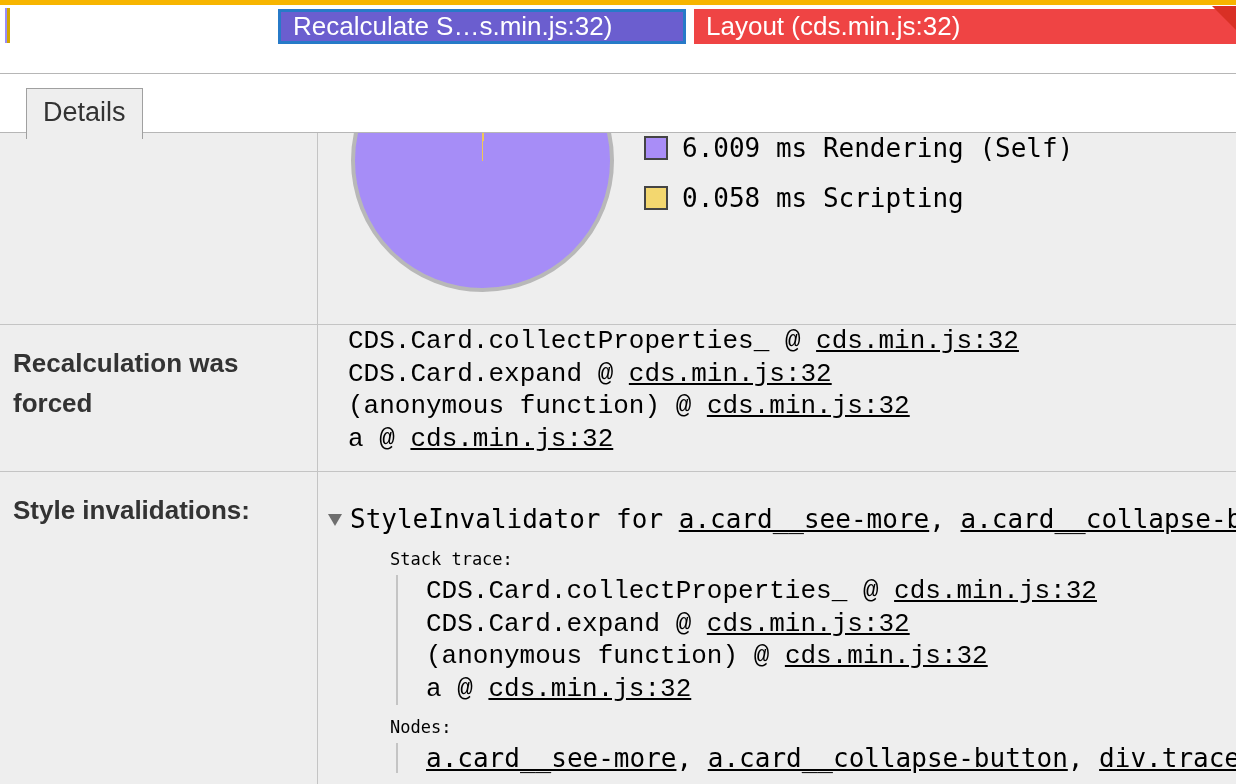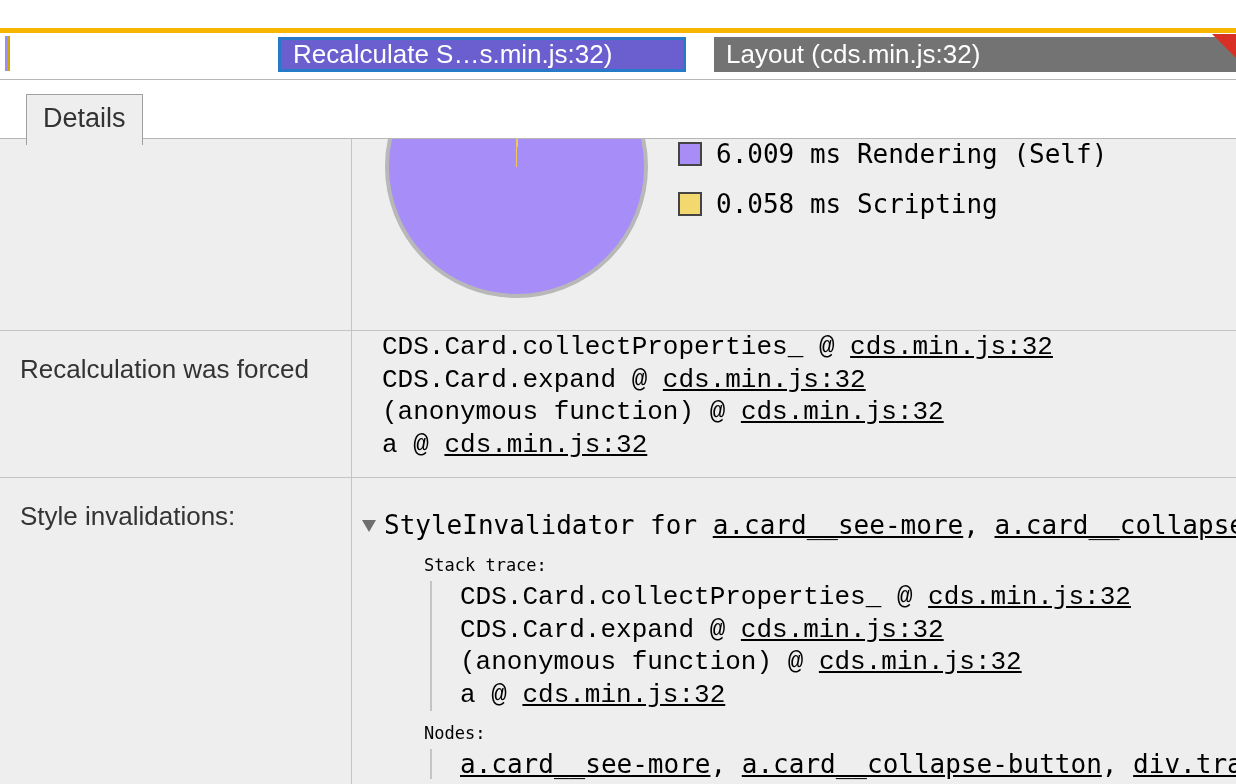--- a/index.html
+++ b/index.html
@@ -8,24 +8,23 @@
   font-size: 16px;
   background: #fff;
   width: 1236px;
   overflow: hidden;
 }
 .mono { font-family: "Menlo", "Consolas", monospace; }
 
 
 .flame-strip {
   position: relative;
-  height: 52px;
+  height: 74px;
   background: #fff;
   overflow: hidden;
-  margin-top: 28px;
 }
 .flame-border-top {
   position: absolute;
   left: 0; right: 0; top: 0;
   height: 5px;
   background: #f7b500;
 }
 .flame-left-tick {
   position: absolute;
   left: 5px; top: 8px;
@@ -45,23 +44,23 @@
   white-space: nowrap;
   overflow: hidden;
 }
 .flame-selected {
   left: 278px;
   width: 408px;
   background: #6b5ecf;
   border: 3px solid #277ac8;
 }
 .flame-layout {
-  left: 714px;
+  left: 694px;
   right: 0;
-  background: #737373;
+  background: #ef4444;
 }
 .flame-red-corner {
   position: absolute;
   right: 0; top: 6px;
   width: 0; height: 0;
   border-style: solid;
   border-width: 0 24px 24px 0;
   border-color: transparent #d93025 transparent transparent;
 }
 .flame-divider {
@@ -94,25 +93,25 @@
 
 .details-body {
   background: #eee;
   border-top: 1px solid #b6b6b6;
 }
 .section {
   display: flex;
   border-bottom: 1px solid #c4c4c4;
 }
 .section-label {
-  width: 352px;
+  width: 318px;
   flex-shrink: 0;
-  padding: 18px 14px 18px 20px;
+  padding: 18px 14px 18px 13px;
   font-size: 26px;
-  font-weight: 400;
+  font-weight: 700;
   color: #333;
   line-height: 1.55;
   border-right: 1px solid #c4c4c4;
 }
 .section-value {
   flex: 1;
   padding: 30px 0 16px 30px;
   font-size: 26px;
   overflow: hidden;
 }

